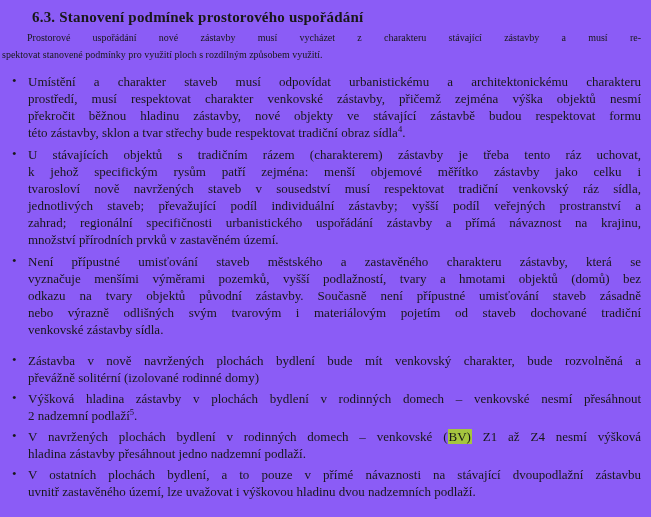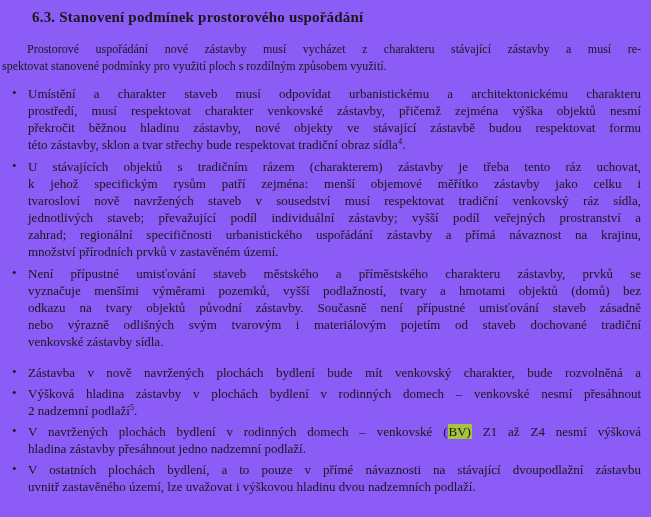--- a/index.html
+++ b/index.html
@@ -14,21 +14,21 @@
     color: #181818;
     overflow: hidden;
   }
   .heading {
     margin-left: 30px;
     font-size: 15px;
     font-weight: bold;
     line-height: 18px;
     letter-spacing: 0.2px;
   }
-  .para { margin-top: 15px; font-size: 12px; }
+  .para { margin-top: 3px; font-size: 10px; }
   .line {
     line-height: 17px;
     text-align: justify;
     text-align-last: justify;
     white-space: normal;
   }
   .line.last { text-align-last: left; }
   .line.indent { padding-left: 25px; }
   .bullet-group { }
   .bullets-a { margin-top: 10px; }
@@ -76,31 +76,32 @@
           <span class="marker">•</span>
           <div class="line"><span>U stávajících objektů s tradičním rázem (charakterem) zástavby je třeba tento ráz uchovat,</span></div>
           <div class="line"><span>k jehož specifickým rysům patří zejména: menší objemové měřítko zástavby jako celku i</span></div>
           <div class="line"><span>tvarosloví nově navržených staveb v sousedství musí respektovat tradiční venkovský ráz sídla,</span></div>
           <div class="line"><span>jednotlivých staveb; převažující podíl individuální zástavby; vyšší podíl veřejných prostranství a</span></div>
           <div class="line"><span>zahrad; regionální specifičnosti urbanistického uspořádání zástavby a přímá návaznost na krajinu,</span></div>
           <div class="line last"><span>množství přírodních prvků v zastavěném území.</span></div>
         </div>
         <div class="bullet-item">
           <span class="marker">•</span>
-          <div class="line"><span>Není přípustné umisťování staveb městského a příměstského charakteru zástavby, prvků se</span></div>
+          <div class="line"><span>Není přípustné umisťování staveb městského a zastavěného charakteru zástavby, která se</span></div>
           <div class="line"><span>vyznačuje menšími výměrami pozemků, vyšší podlažností, tvary a hmotami objektů (domů) bez</span></div>
           <div class="line"><span>odkazu na tvary objektů původní zástavby. Současně není přípustné umisťování staveb zásadně</span></div>
           <div class="line"><span>nebo výrazně odlišných svým tvarovým i materiálovým pojetím od staveb dochované tradiční</span></div>
           <div class="line last"><span>venkovské zástavby sídla.</span></div>
         </div>
       </div>
       <div class="bullet-group bullets-b">
         <div class="bullet-item">
           <span class="marker">•</span>
           <div class="line"><span>Zástavba v nově navržených plochách bydlení bude mít venkovský charakter, bude rozvolněná a</span></div>
+          <div class="line last"><span>převážně solitérní (izolované rodinné domy)</span></div>
         </div>
         <div class="bullet-item">
           <span class="marker">•</span>
           <div class="line"><span>Výšková hladina zástavby v plochách bydlení v rodinných domech – venkovské nesmí přesáhnout</span></div>
           <div class="line last"><span>2 nadzemní podlaží</span><span class="sup">5</span><span>.</span></div>
         </div>
         <div class="bullet-item">
           <span class="marker">•</span>
           <div class="line"><span>V navržených plochách bydlení v rodinných domech – venkovské (</span><span class="hl" style="background-color: rgb(165, 197, 62);">BV)</span><span> Z1 až Z4 nesmí výšková</span></div>
           <div class="line last"><span>hladina zástavby přesáhnout jedno nadzemní podlaží.</span></div>

